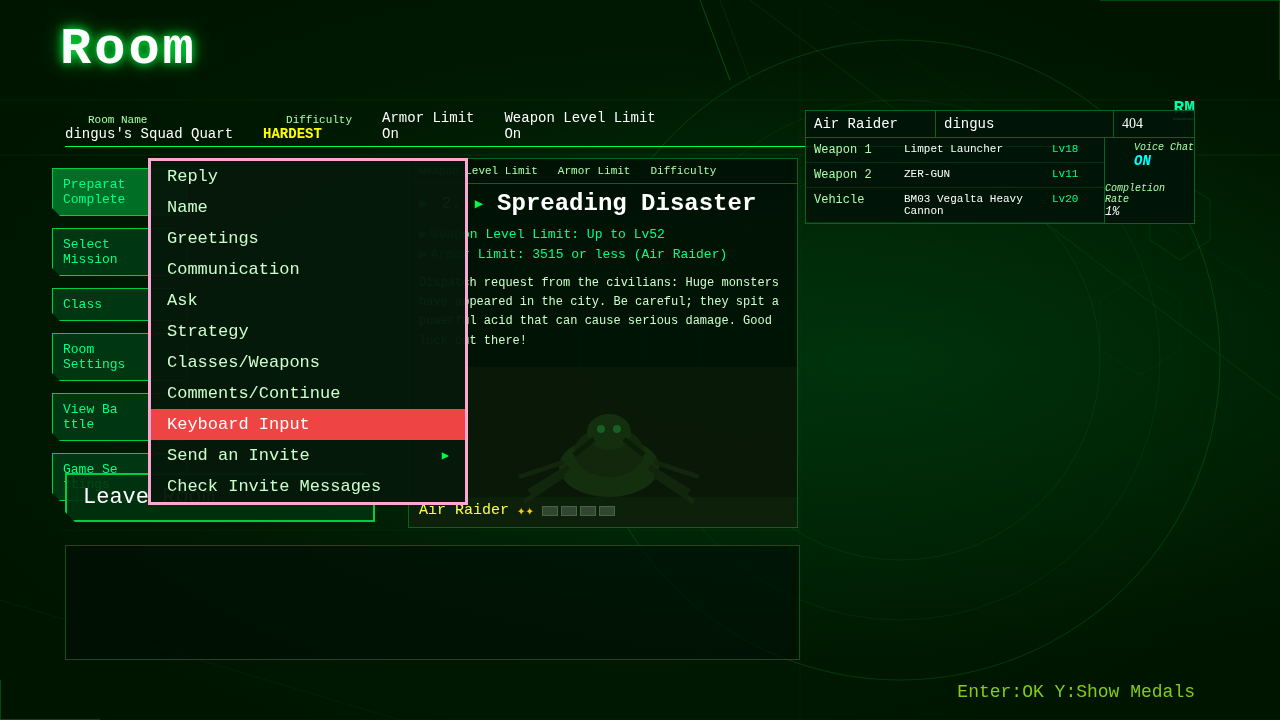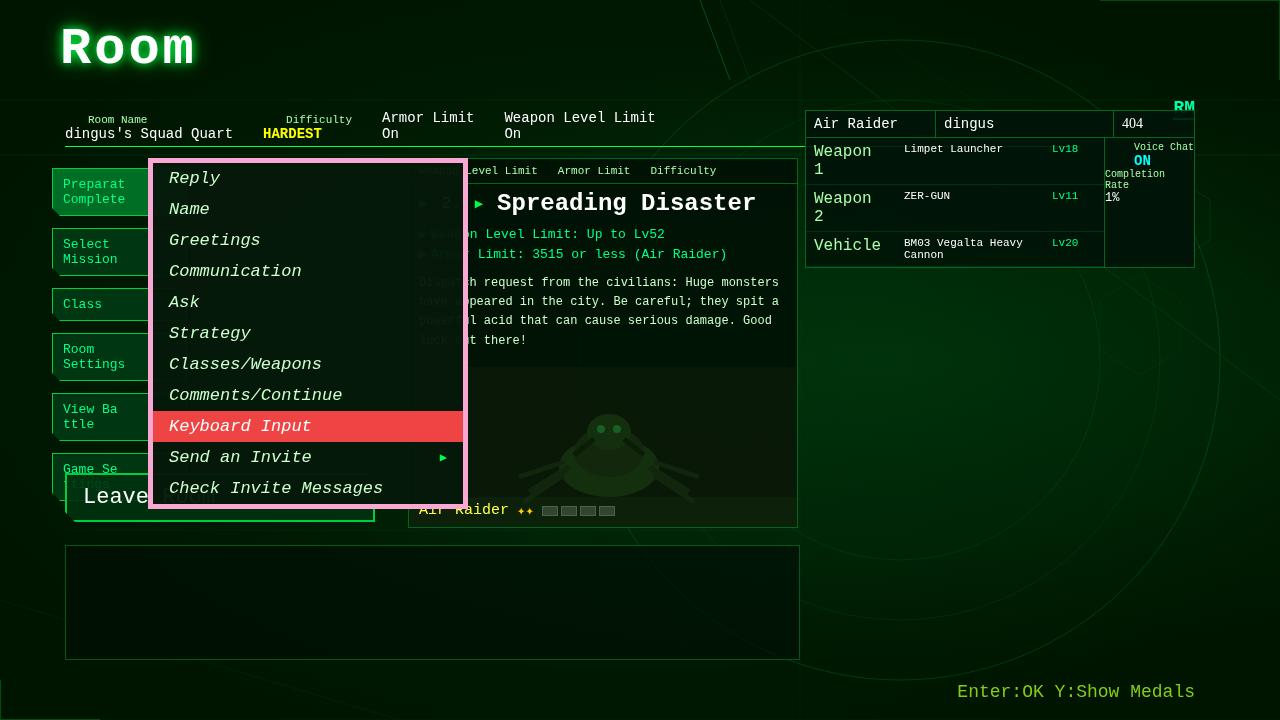--- a/index.html
+++ b/index.html
@@ -137,23 +137,22 @@
       clip-path: polygon(0 0, calc(100% - 10px) 0, 100% 10px, 100% 100%, 10px 100%, 0 calc(100% - 10px));
     }
 
     
     .context-menu {
       position: absolute;
       top: 158px;
       left: 148px;
       width: 320px;
       background: rgba(5, 25, 10, 0.97);
-      border: 5px solid #f9a8d4;
+      border: 3px solid #f9a8d4;
       z-index: 10;
-      font-style: italic;
     }
 
     .context-menu-item {
       padding: 6px 16px;
       color: #ccffcc;
       font-family: 'Courier New', monospace;
       font-size: 17px;
       cursor: pointer;
       display: flex;
       align-items: center;
@@ -285,21 +284,21 @@
     .player-info-row {
       display: grid;
       grid-template-columns: 90px 1fr 60px;
       padding: 2px 0;
       border-bottom: 1px solid #003311;
     }
 
     .player-info-label {
       padding: 3px 8px;
       font-family: 'Courier New', monospace;
-      font-size: 16px;
+      font-size: 12px;
       color: #aaffaa;
     }
 
     .player-info-value {
       padding: 3px 8px;
       font-family: 'Courier New', monospace;
       font-size: 11px;
       color: #ffffff;
     }
 
@@ -444,21 +443,21 @@
         <span class="player-info-label">Weapon 2</span>
         <span class="player-info-value">ZER-GUN</span>
         <span class="player-info-lv">Lv11</span>
       </div>
       <div class="player-info-row">
         <span class="player-info-label">Vehicle</span>
         <span class="player-info-value">BM03 Vegalta Heavy Cannon</span>
         <span class="player-info-lv">Lv20</span>
       </div>
     </div>
-    <div class="voice-chat-area" style="border-left: 1px solid #006622; justify-content: flex-start; padding: 4px 0;">
+    <div class="voice-chat-area" style="border-left: 1px solid #006622; justify-content: space-between; padding: 4px 0; font-style: italic;">
       <div>
         <div class="voice-chat-label">Voice Chat</div>
         <div class="voice-chat-value voice-on">ON</div>
       </div>
       <div>
         <div class="completion-label">Completion Rate</div>
         <div class="completion-value">1%</div>
       </div>
     </div>
   </div>

